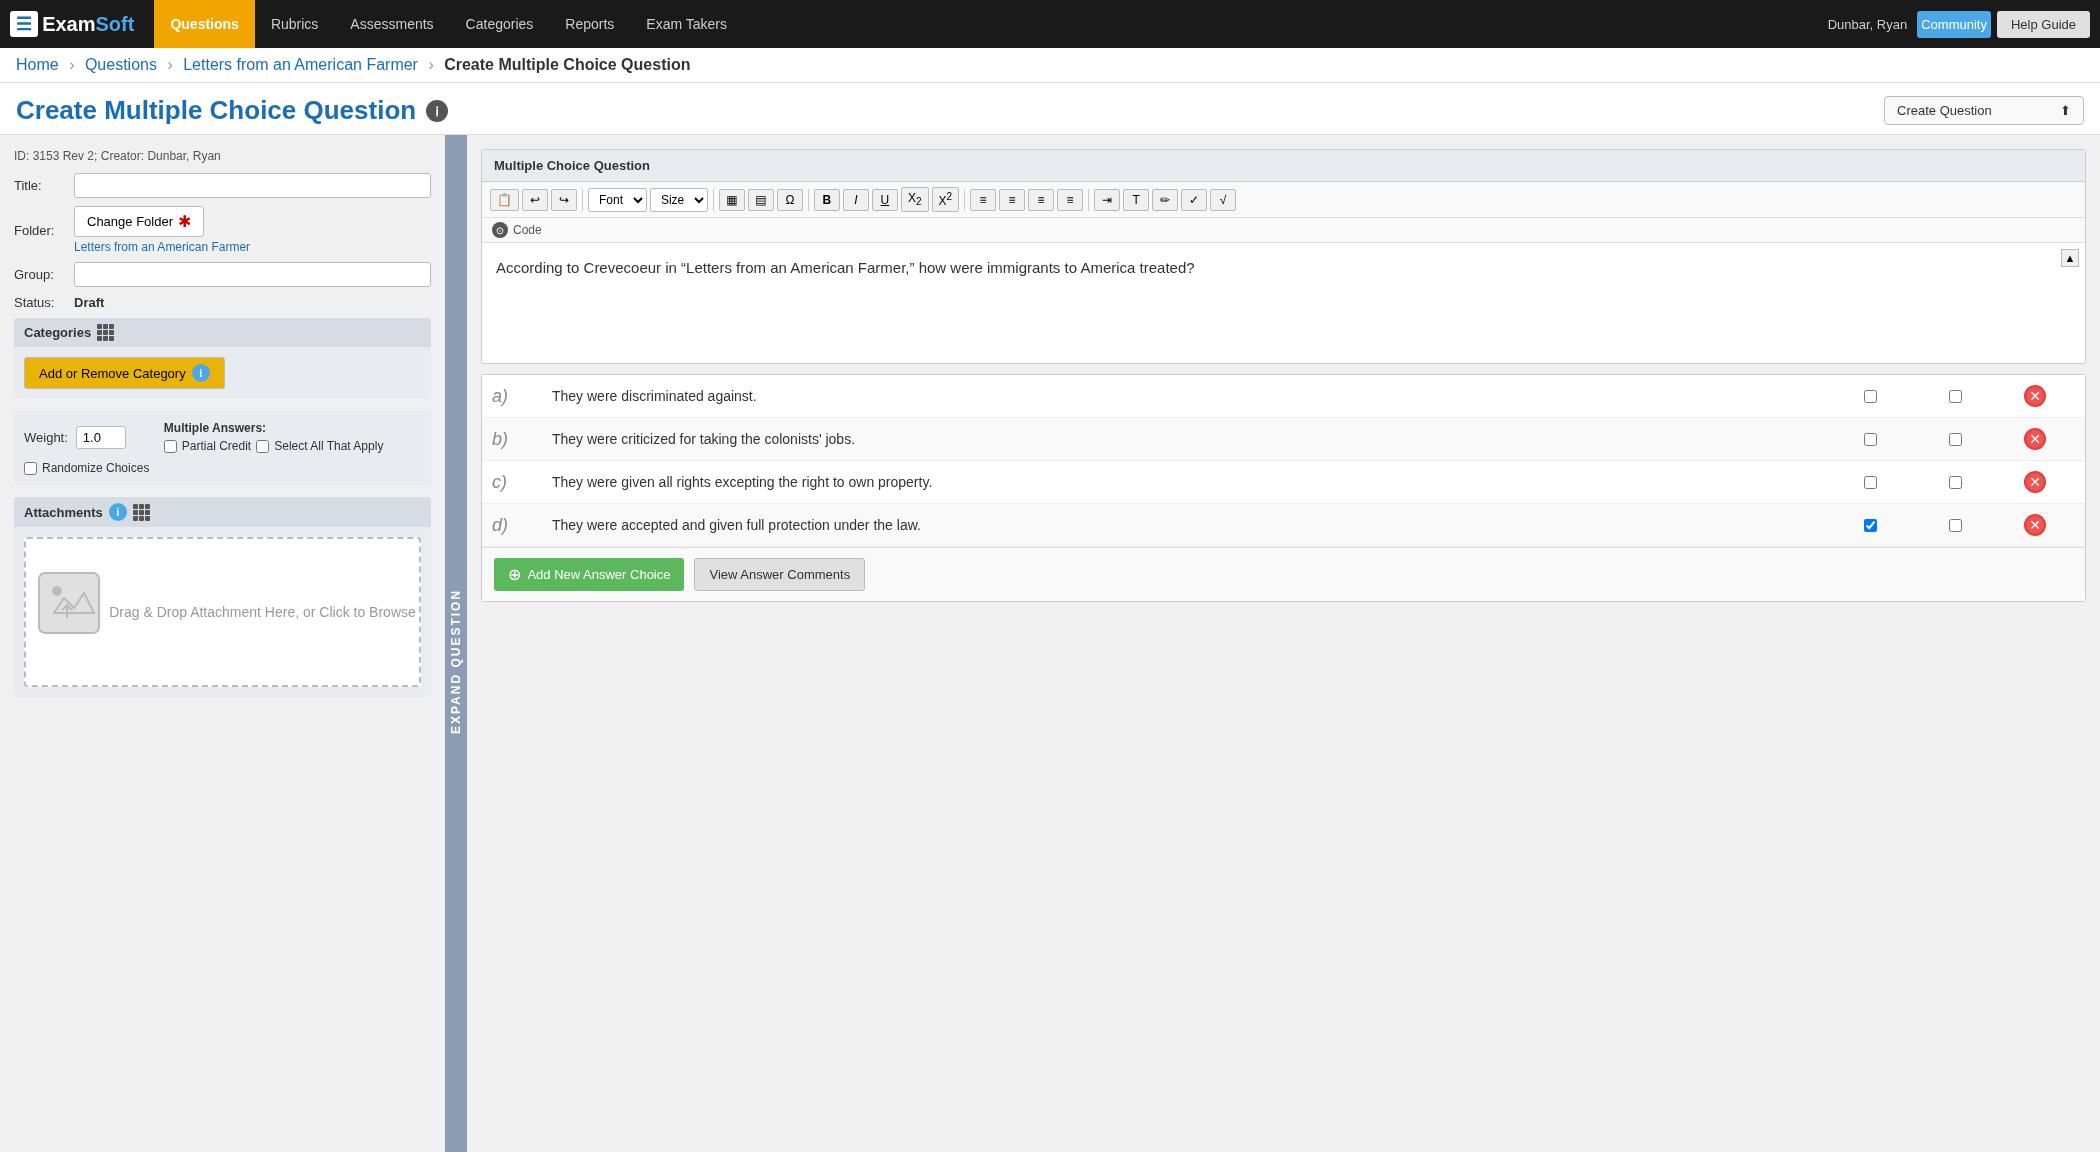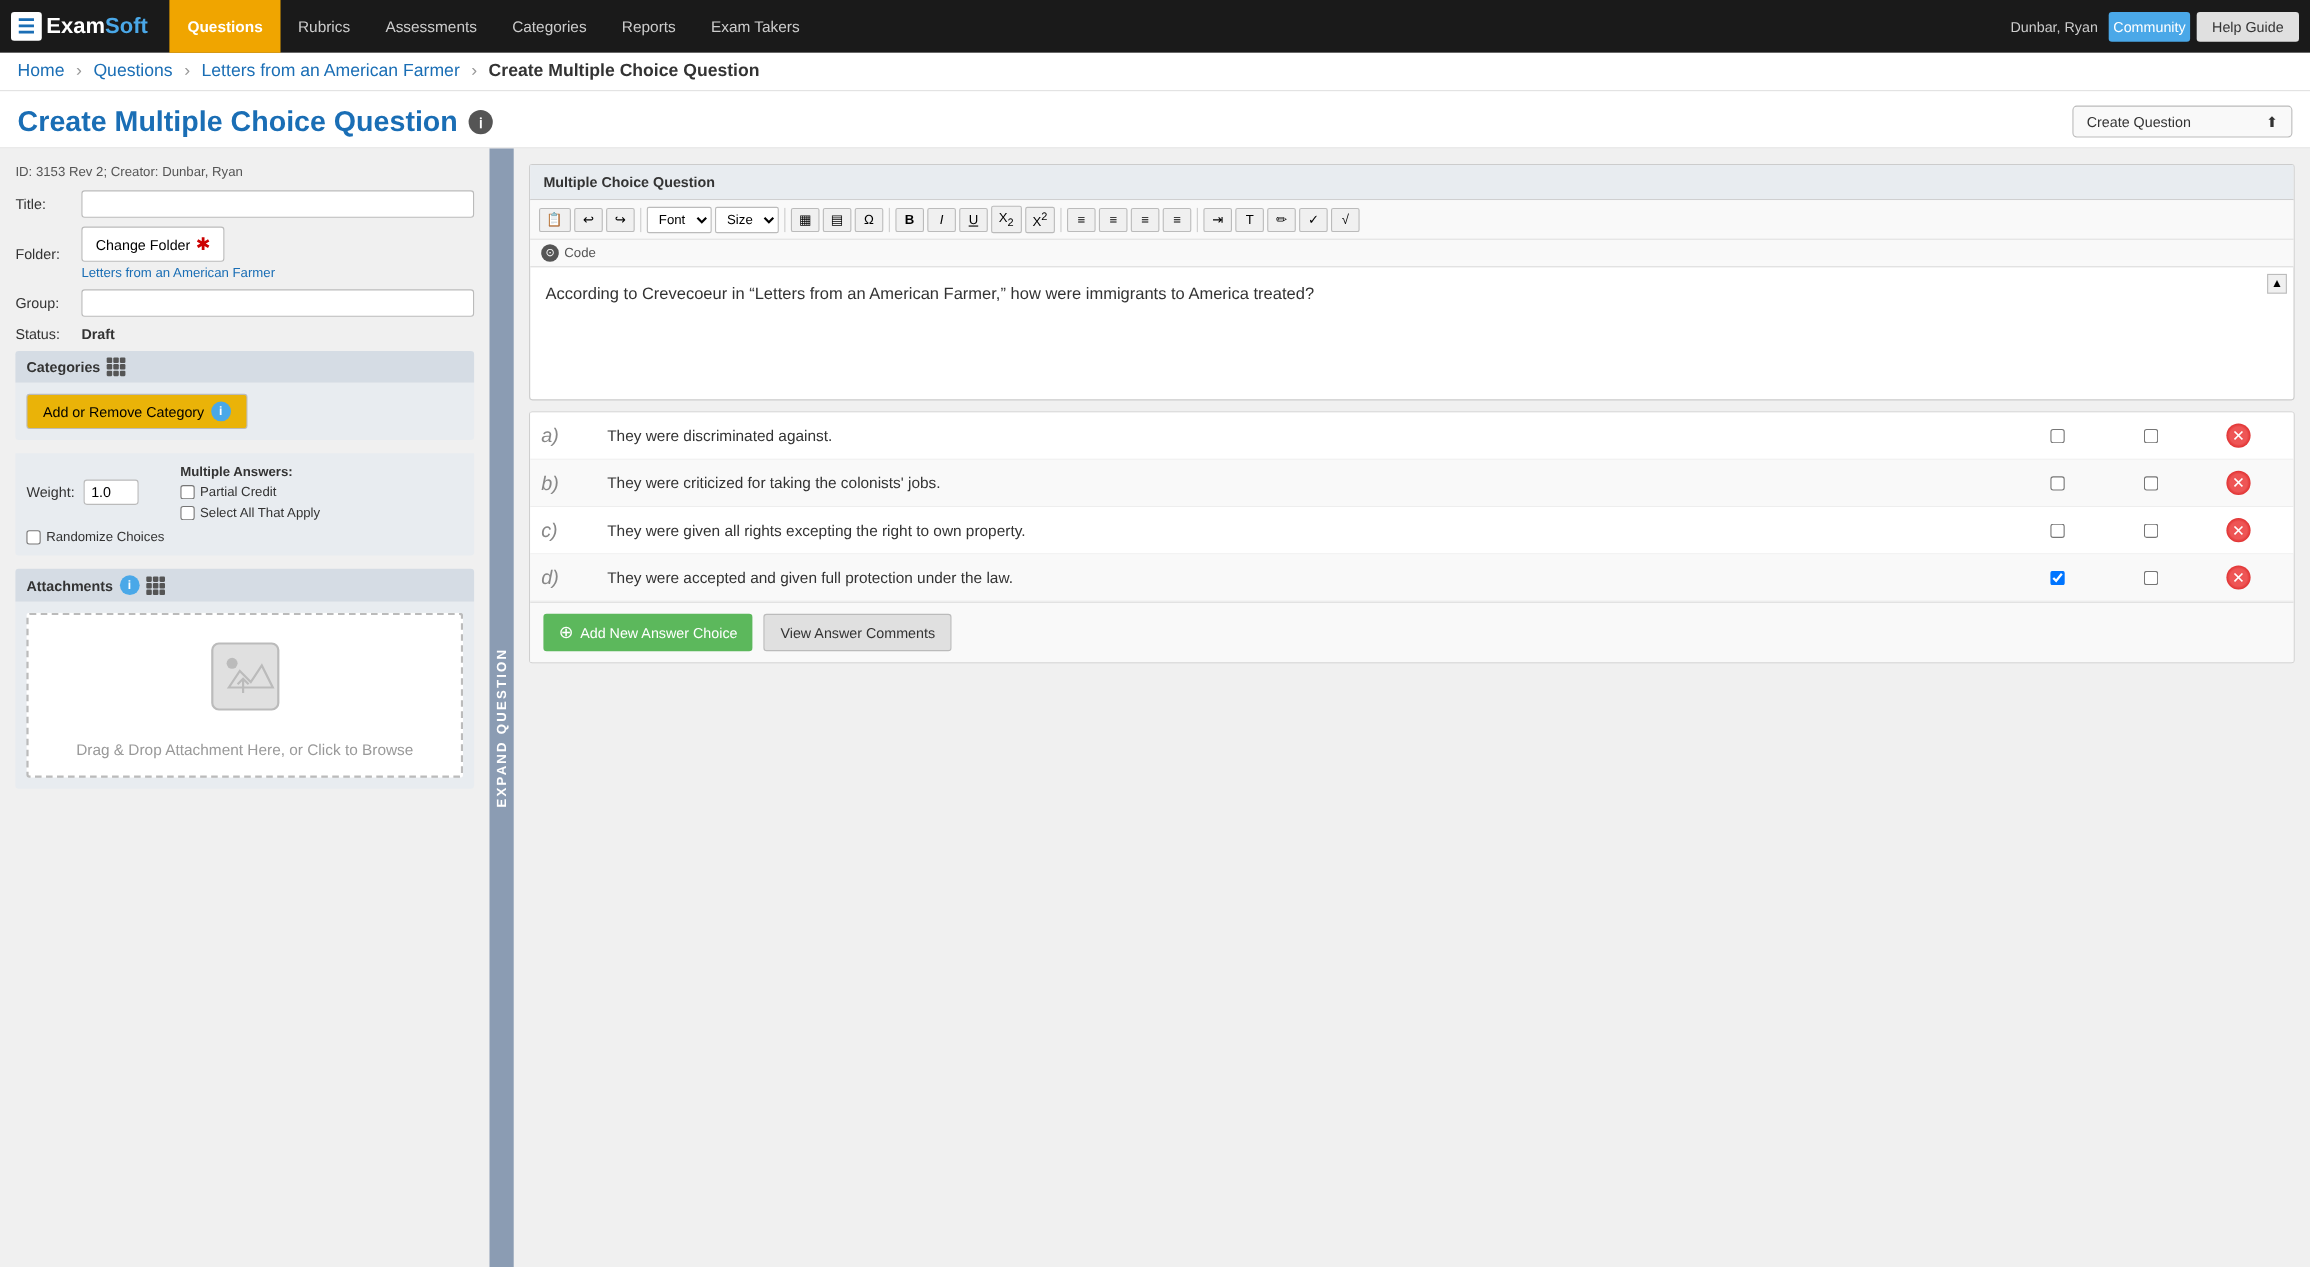--- a/index.html
+++ b/index.html
@@ -223,39 +223,39 @@
     }
     .weight-input {
       width: 50px;
       border: 1px solid #bbb;
       border-radius: 3px;
       padding: 3px 6px;
       font-size: 13px;
     }
     .checkbox-group {
       display: flex;
-      flex-direction: column;
+      flex-direction: row;
       gap: 5px;
       margin-left: auto;
     }
     .checkbox-row {
       display: flex;
       align-items: center;
       gap: 5px;
       font-size: 12px;
     }
 
     .attachments-section { margin-bottom: 12px; }
     .drop-zone {
       border: 2px dashed #bbb;
       border-radius: 3px;
       background: #fff;
       height: 150px;
       display: flex;
-      flex-direction: column;
+      flex-direction: row;
       align-items: center;
       justify-content: center;
       color: #999;
       font-size: 14px;
       text-align: center;
       cursor: pointer;
       position: relative;
     }
     .drop-zone-icon {
       font-size: 50px;

